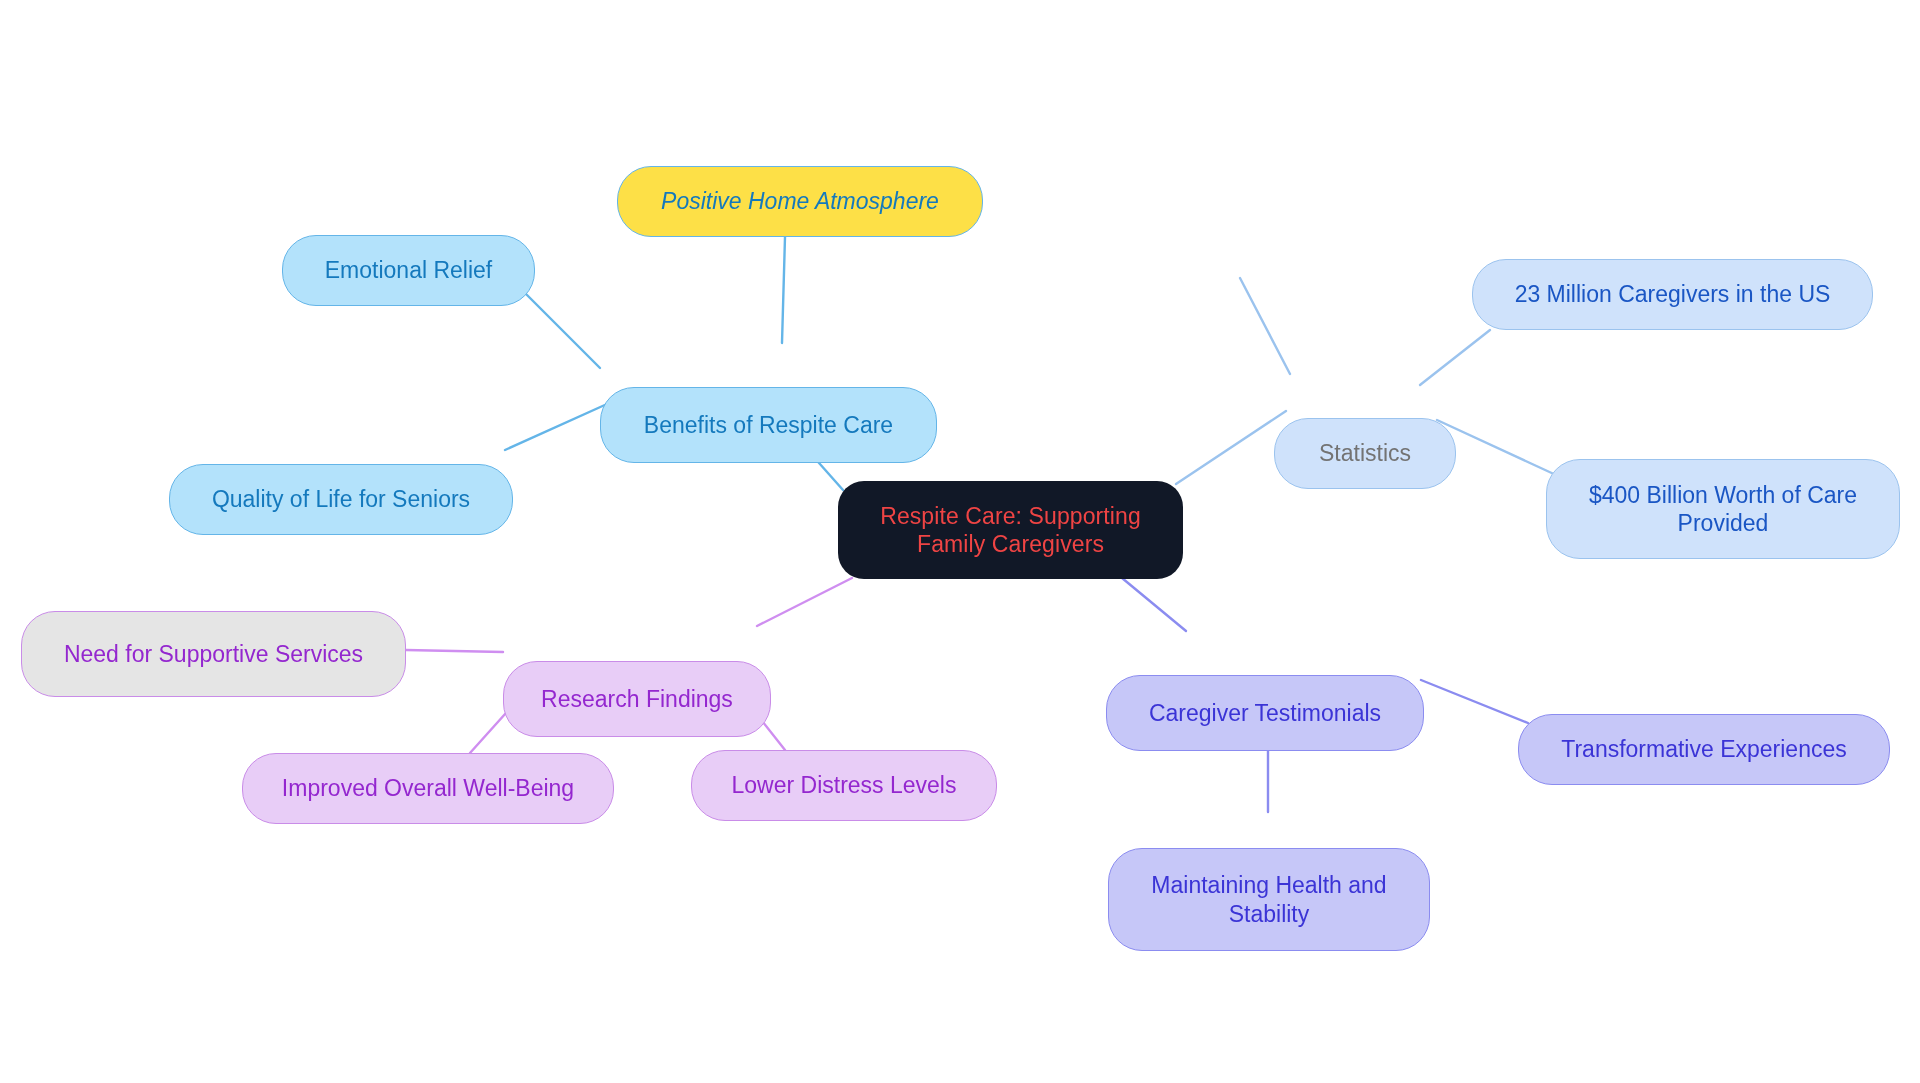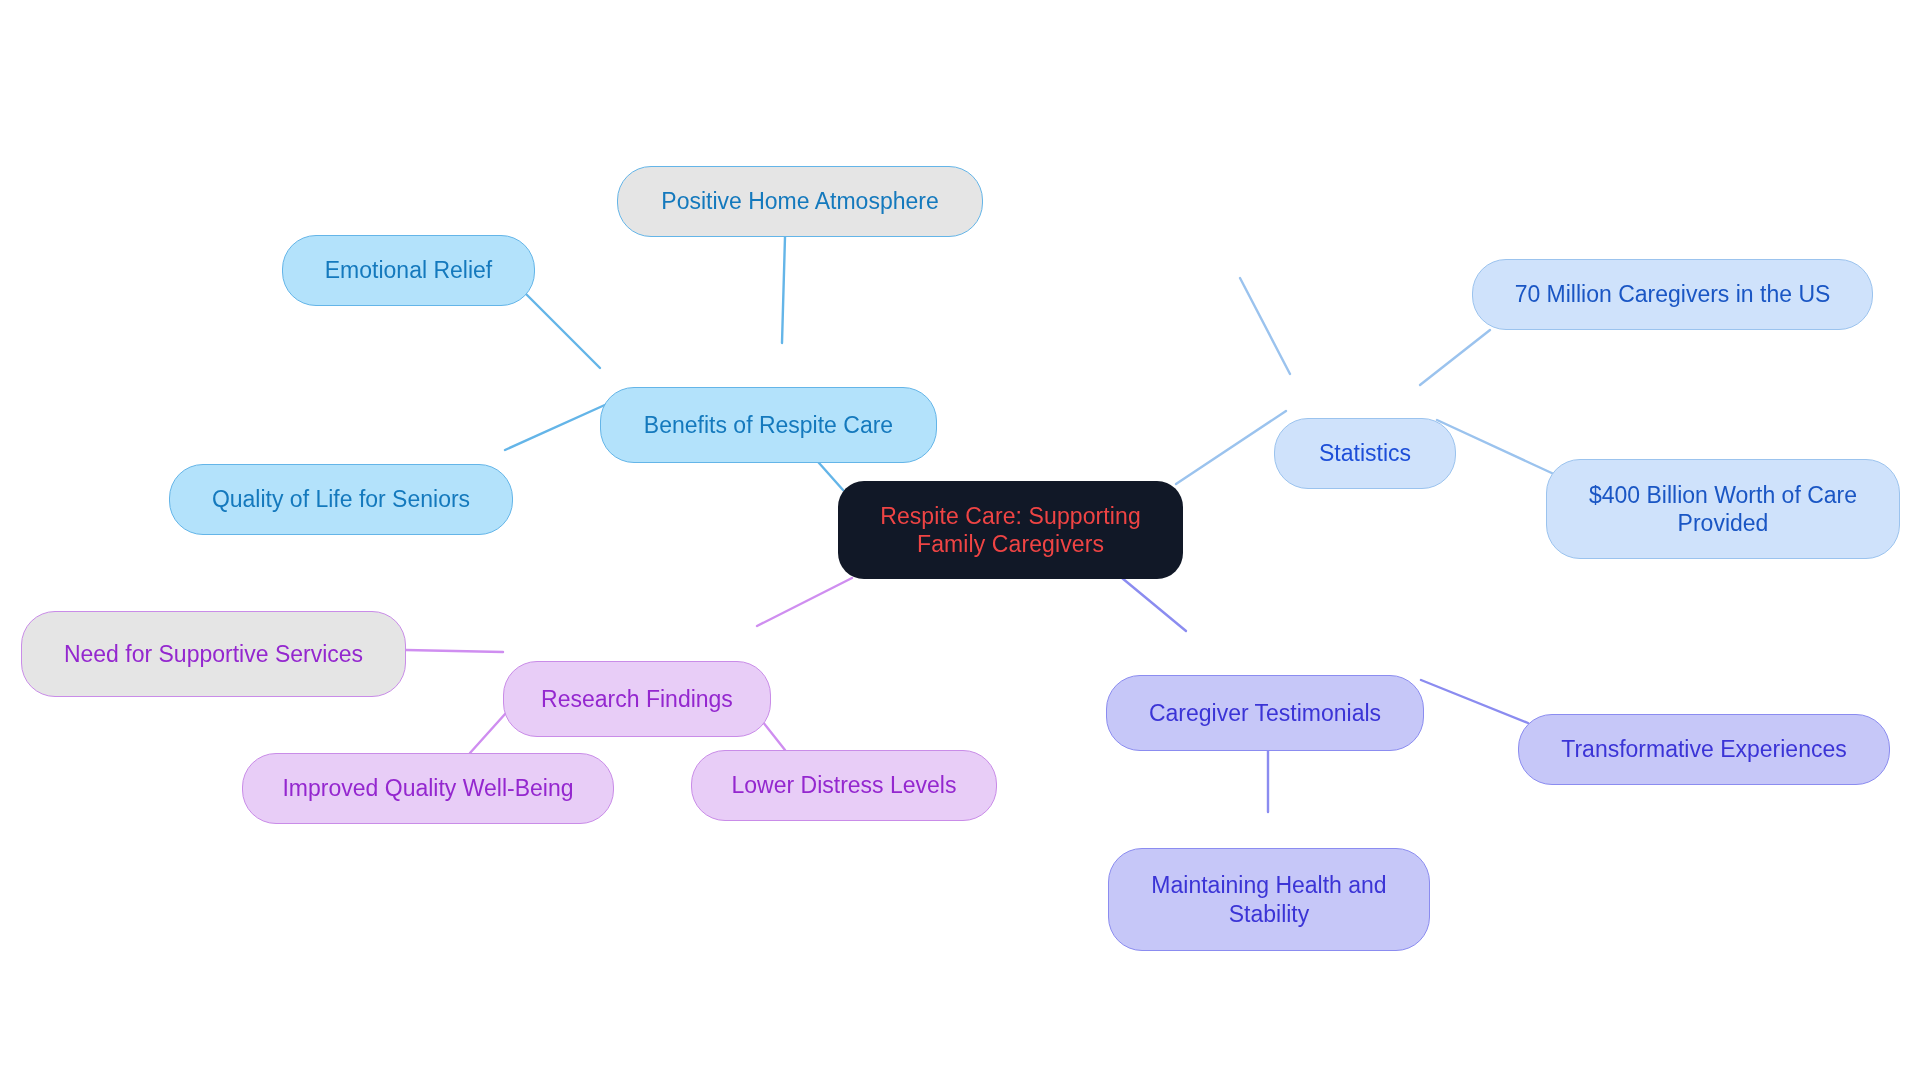--- a/index.html
+++ b/index.html
@@ -76,32 +76,32 @@
       <line x1="740" y1="693" x2="785" y2="750" stroke="#cf8ef0" stroke-width="2.4" stroke-linecap="round"></line>
       <line x1="1122" y1="578" x2="1186" y2="631" stroke="#8b8cf0" stroke-width="2.4" stroke-linecap="round"></line>
       <line x1="1421" y1="680" x2="1528" y2="723" stroke="#8b8cf0" stroke-width="2.4" stroke-linecap="round"></line>
       <line x1="1268" y1="707" x2="1268" y2="812" stroke="#8b8cf0" stroke-width="2.4" stroke-linecap="round"></line>
     </svg>
 
   <div class="node node-root" style="left: 838px; top: 481px; width: 345px; height: 98px; background: rgb(17, 24, 39); border-color: rgb(17, 24, 39); color: #ef4444; border-width: 0px;">Respite Care: Supporting
 Family Caregivers</div>
 
   <div class="node node-branch" style="left: 600px; top: 343px; width: 337px; height: 76px; background: rgb(179, 226, 251); border-color: rgb(100, 181, 232); color: rgb(20, 121, 189);">Benefits of Respite Care</div>
-  <div class="node node-leaf" style="left: 617px; top: 166px; width: 366px; height: 71px; background: #e5e5e5; border-color: rgb(100, 181, 232); color: rgb(20, 121, 189);">Positive Home Atmosphere</div>
+  <div class="node node-leaf" style="left: 617px; top: 166px; width: 366px; height: 71px; background: #fde047; border-color: rgb(100, 181, 232); color: rgb(20, 121, 189); font-style: italic;">Positive Home Atmosphere</div>
   <div class="node node-leaf" style="left: 282px; top: 235px; width: 253px; height: 71px; background: rgb(179, 226, 251); border-color: rgb(100, 181, 232); color: rgb(20, 121, 189);">Emotional Relief</div>
   <div class="node node-leaf" style="left: 169px; top: 437px; width: 344px; height: 71px; background: rgb(179, 226, 251); border-color: rgb(100, 181, 232); color: rgb(20, 121, 189); margin-top: 27px;">Quality of Life for Seniors</div>
 
-  <div class="node node-branch" style="left: 1274px; top: 374px; width: 182px; height: 71px; background: rgb(207, 226, 251); border-color: rgb(155, 195, 238); color: #1d4ed8;">Statistics</div>
-  <div class="node node-leaf" style="left: 1472px; top: 259px; width: 401px; height: 71px; background: rgb(207, 226, 251); border-color: rgb(155, 195, 238); color: rgb(26, 86, 196);">70 Million Caregivers in the US</div>
+  <div class="node node-branch" style="left: 1274px; top: 374px; width: 182px; height: 71px; background: rgb(207, 226, 251); border-color: rgb(155, 195, 238); color: #737373;">Statistics</div>
+  <div class="node node-leaf" style="left: 1472px; top: 259px; width: 401px; height: 71px; background: rgb(207, 226, 251); border-color: rgb(155, 195, 238); color: rgb(26, 86, 196);">23 Million Caregivers in the US</div>
   <div class="node node-leaf" style="left: 1546px; top: 459px; width: 354px; height: 100px; background: rgb(207, 226, 251); border-color: rgb(155, 195, 238); color: rgb(26, 86, 196);">$400 Billion Worth of Care
 Provided</div>
 
   <div class="node node-branch" style="left: 503px; top: 617px; width: 268px; height: 76px; background: rgb(232, 205, 247); border-color: rgb(201, 140, 232); color: rgb(148, 39, 207);">Research Findings</div>
   <div class="node node-leaf" style="left: 21px; top: 611px; width: 385px; height: 86px; background: #e5e5e5; border-color: rgb(201, 140, 232); color: rgb(148, 39, 207);">Need for Supportive Services</div>
-  <div class="node node-leaf" style="left: 242px; top: 753px; width: 372px; height: 71px; background: rgb(232, 205, 247); border-color: rgb(201, 140, 232); color: rgb(148, 39, 207);">Improved Quality Well-Being</div>
+  <div class="node node-leaf" style="left: 242px; top: 753px; width: 372px; height: 71px; background: rgb(232, 205, 247); border-color: rgb(201, 140, 232); color: rgb(148, 39, 207);">Improved Overall Well-Being</div>
   <div class="node node-leaf" style="left: 691px; top: 750px; width: 306px; height: 71px; background: rgb(232, 205, 247); border-color: rgb(201, 140, 232); color: rgb(148, 39, 207);">Lower Distress Levels</div>
 
   <div class="node node-branch" style="left: 1106px; top: 631px; width: 318px; height: 76px; background: rgb(198, 199, 248); border-color: rgb(139, 140, 240); color: rgb(59, 52, 214);">Caregiver Testimonials</div>
   <div class="node node-leaf" style="left: 1518px; top: 714px; width: 372px; height: 71px; background: rgb(198, 199, 248); border-color: rgb(139, 140, 240); color: rgb(59, 52, 214);">Transformative Experiences</div>
   <div class="node node-leaf" style="left: 1108px; top: 812px; width: 322px; height: 103px; background: rgb(198, 199, 248); border-color: rgb(139, 140, 240); color: rgb(59, 52, 214); margin-top: 36px;">Maintaining Health and
 Stability</div>
 
 </div>
 
 </body></html>

